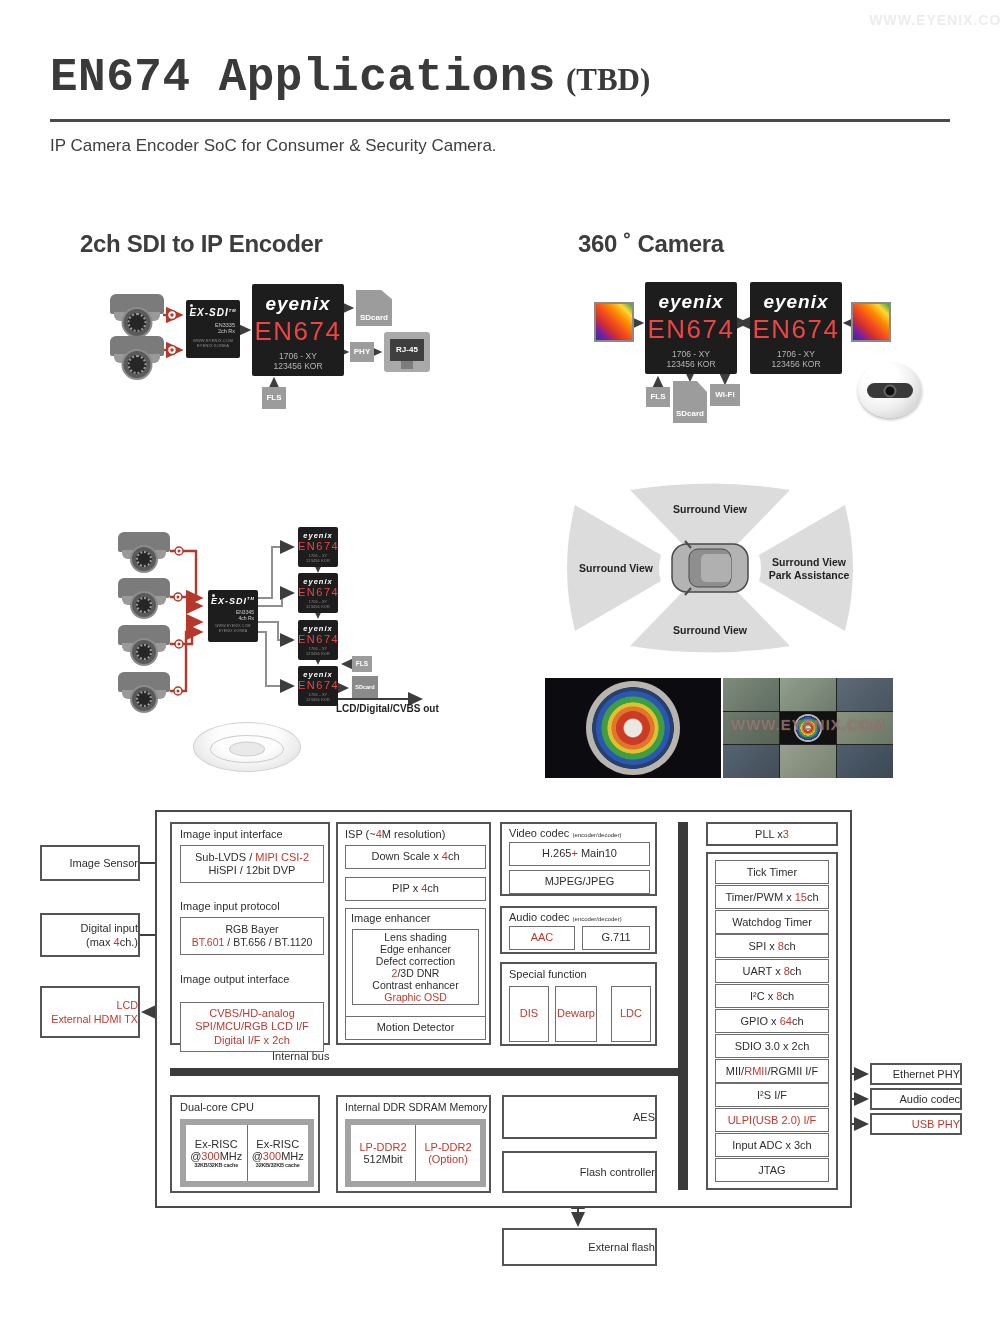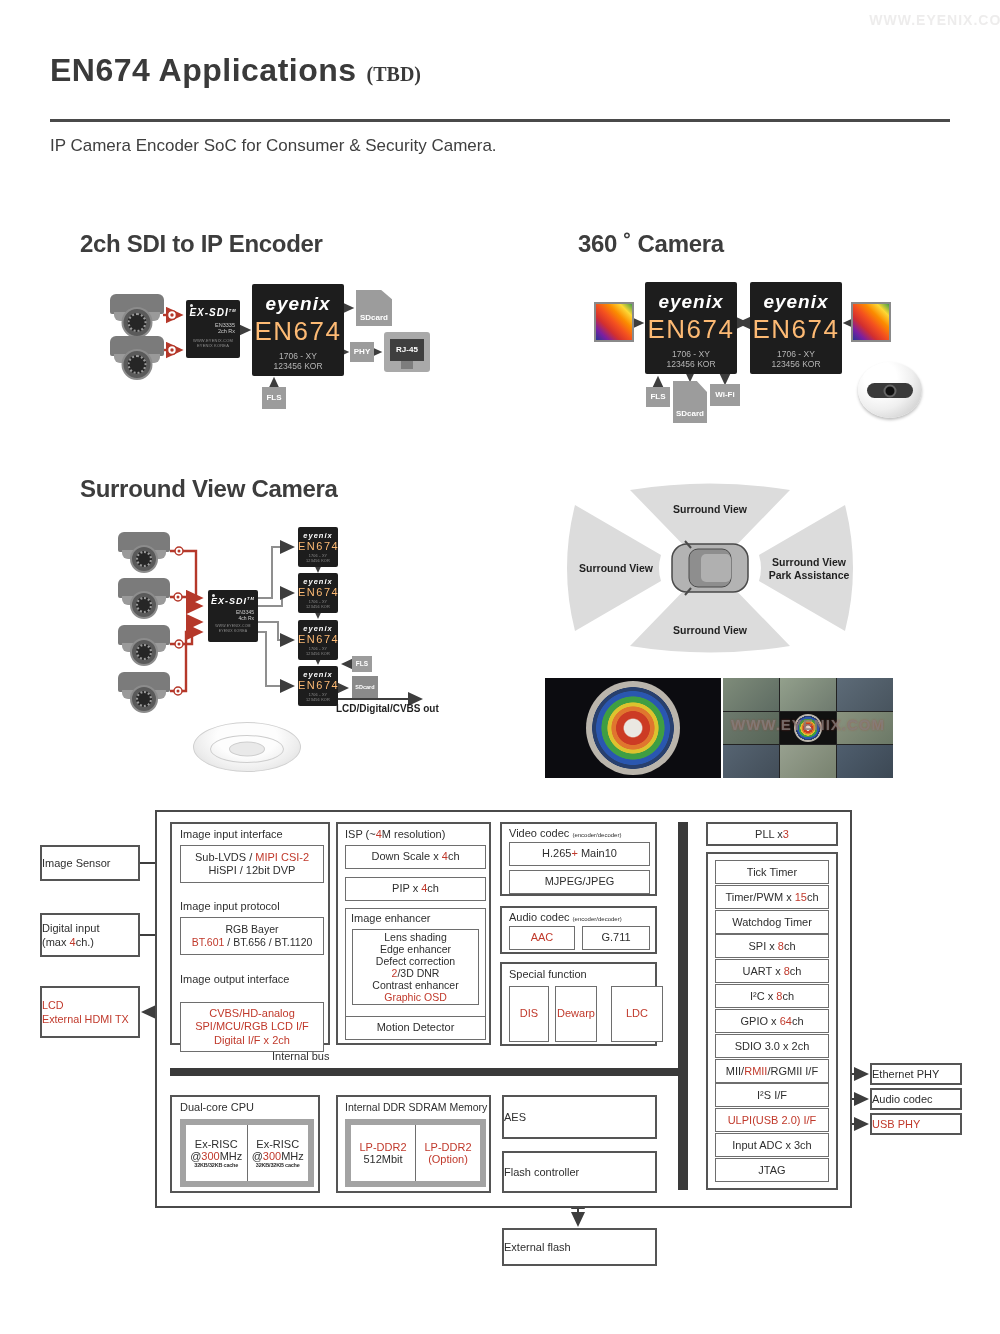--- a/index.html
+++ b/index.html
@@ -2,30 +2,30 @@
 <html style="--red: #c0392b; --chip: #1d1d1d; --graybox: #9c9c9c;"><head>
 <meta charset="utf-8">
 <style>
   :root{ --red:#c0392b; --chip:#1d1d1d; --graybox:#9c9c9c; --line:#3d3d3d; --ink:#2e2e2e; }
   html,body{margin:0;padding:0;background:#fff;}
   .page{position:relative;width:1000px;height:1334px;background:#fff;overflow:hidden;
         font-family:"Liberation Sans",sans-serif;color:var(--ink);}
   .abs{position:absolute;box-sizing:border-box;}
   .red{color:var(--red);}
   
-  .title{font-family:Liberation Sans, sans-serif;font-weight:700;font-size:32px;color:#3a3a3a;letter-spacing:.5px;}
-  .title-suffix{font-family:"Liberation Serif",serif;font-weight:600;font-size:20px;color:#3a3a3a;margin-left:10px;}
+  .title{font-family:Liberation Mono, monospace;font-weight:700;font-size:46px;color:#3a3a3a;letter-spacing:.5px;}
+  .title-suffix{font-family:"Liberation Serif",serif;font-weight:600;font-size:31px;color:#3a3a3a;margin-left:10px;}
   .hr{background:#4a4a4a;height:3px;}
   .subtitle{font-size:17px;color:#3f3f3f;}
   .wm{color:#e0dedd;font-weight:bold;font-size:14px;letter-spacing:1px;}
   .h2{font-size:24px;color:#3d3d3d;font-weight:600;letter-spacing:-.3px;}
   
   .chip{background:var(--chip);color:#fff;text-align:center;border-radius:2px;}
   .brand{font-style:italic;font-weight:bold;color:#fff;letter-spacing:1px;}
-  .part{color:#fdba74;font-weight:400;letter-spacing:1.5px;}
+  .part{color:#ef4444;font-weight:400;letter-spacing:1.5px;}
   .chipline{color:#b5b5b5;}
   .micro{color:#8f8f8f;font-size:4px;line-height:5px;letter-spacing:.2px;}
   .pin1{position:absolute;left:4px;top:4px;width:3px;height:3px;border-radius:50%;background:#e8e8e8;}
   
   .gbox{background:var(--graybox);color:#fff;text-align:center;font-weight:bold;}
   .sdshape{clip-path:polygon(0 0,70% 0,100% 26%,100% 100%,0 100%);}
   
   .cam-body{position:absolute;left:0;top:0;height:20px;width:100%;background:#7b7b7b;border-radius:6px 6px 2px 2px;}
   .cam-skirt{position:absolute;top:18px;left:4px;right:4px;height:9px;background:#9a9a9a;border-radius:0 0 6px 6px;}
   .cam-lens{position:absolute;top:13px;left:50%;transform:translateX(-50%);width:27px;height:27px;border-radius:50%;
@@ -41,21 +41,21 @@
   
   .socbox{border:2px solid #4a4a4a;background:#fff;}
   .group{border:2px solid #555;background:#fff;}
   .ibox{border:1px solid #6e6e6e;background:#fff;display:flex;flex-direction:column;justify-content:center;text-align:center;font-size:11px;line-height:13.5px;}
   .glabel{font-size:11px;color:#2f2f2f;white-space:nowrap;}
   .sublabel{font-size:6px;color:#2f2f2f;}
   .busbar{background:#3a3a3a;}
   .peri-group{border:2px solid #555;background:#fff;display:flex;flex-direction:column;justify-content:space-between;padding:6px 7px;}
   .peri-box{border:1px solid #6e6e6e;height:24px;line-height:22px;text-align:center;font-size:11px;background:#fff;box-sizing:border-box;white-space:nowrap;}
   .enh-line{font-size:10.5px;line-height:12px;text-align:center;}
-  .extbox{border:2px solid #555;background:#fff;display:flex;flex-direction:column;justify-content:center;text-align:left;font-size:11px;line-height:14px;}
+  .extbox{border:2px solid #555;background:#fff;display:flex;flex-direction:column;justify-content:center;text-align:right;font-size:11px;line-height:14px;}
   .cells{border:6px solid #a3a3a3;display:flex;}
   .cell{flex:1;display:flex;flex-direction:column;justify-content:center;text-align:center;}
   .cell + .cell{border-left:1px solid #6e6e6e;}
   .cache{font-size:5.5px;font-weight:bold;letter-spacing:-.2px;}
   
   .strip-left{background:#0c0c10;overflow:hidden;}
   .fisheye{border-radius:50%;background:radial-gradient(circle,#eae8e2 0 13%,#cc3b24 15% 25%,#e0762e 26% 32%,#ddc22e 33% 38%,#3f9e43 39% 47%,#2a57b0 48% 55%,#28406e 56% 61%,#bab5ac 62% 78%,#8f8a82 79% 88%,#15151a 89%);}
   .tiles{display:grid;grid-template-columns:1fr 1fr 1fr;grid-template-rows:1fr 1fr 1fr;gap:1px;background:#222;width:100%;height:100%;}
   .tiles > div{background:#6e7a6e;}
   .strip-wm{position:absolute;left:0;right:0;top:38px;text-align:center;font-weight:bold;font-size:15px;letter-spacing:1px;
@@ -224,21 +224,20 @@
   <div class="abs gbox" style="left:646px;top:387px;width:24px;height:20px;font-size:8px;line-height:20px;">FLS</div>
   <div class="abs gbox sdshape" style="left:673px;top:381px;width:34px;height:42px;font-size:8px;display:flex;align-items:flex-end;justify-content:center;padding-bottom:5px;">SDcard</div>
   <div class="abs gbox" style="left:710px;top:384px;width:30px;height:22px;font-size:8px;line-height:22px;">Wi-Fi</div>
 
   <div class="abs sphere" style="left:858px;top:362px;width:64px;height:56px;">
     <div class="sphere-band">
         <div class="sphere-lens"></div>
       </div>
   </div>
 
-  <div class="abs h2" style="left:80px;top:475px;">Surround View Camera</div>
 
   <div class="abs" style="left:118px;top:532px;width:52px;height:38px;">
     <div class="cam-body"></div>
       <div class="cam-skirt"></div>
       <div class="cam-lens" style="width:24px;height:24px;"></div>
   </div>
   <div class="abs" style="left:118px;top:578px;width:52px;height:38px;">
     <div class="cam-body"></div>
       <div class="cam-skirt"></div>
       <div class="cam-lens" style="width:24px;height:24px;"></div>
@@ -405,21 +404,21 @@
   </div>
   <div class="abs group" style="left:500px;top:906px;width:157px;height:48px;">
     <div class="abs glabel" style="left:7px;top:3px;"><span>Audio codec</span> <span class="sublabel">(encoder/decoder)</span></div>
     <div class="abs ibox red" style="left:7px;top:18px;width:66px;height:24px;">AAC</div>
     <div class="abs ibox" style="left:80px;top:18px;width:68px;height:24px;">G.711</div>
   </div>
   <div class="abs group" style="left:500px;top:962px;width:157px;height:84px;">
     <div class="abs glabel red" style="left:7px;top:4px;">Special function</div>
     <div class="abs ibox red" style="left:7px;top:22px;width:40px;height:56px;">DIS</div>
     <div class="abs ibox red" style="left:53px;top:22px;width:42px;height:56px;">Dewarp</div>
-    <div class="abs ibox red" style="left:109px;top:22px;width:52px;height:56px;">LDC</div>
+    <div class="abs ibox red" style="left:109px;top:22px;width:40px;height:56px;">LDC</div>
   </div>
 
   <div class="abs group" style="left:706px;top:822px;width:132px;height:24px;display:flex;align-items:center;justify-content:center;font-size:11px;">
     <span>PLL x </span>
       <span class="red">3</span>
   </div>
   <div class="abs peri-group" style="left:706px;top:852px;width:132px;height:338px;">
       <div class="peri-box"><span>Tick Timer</span></div>
       <div class="peri-box"><span>Timer/PWM x </span><span class="red">15</span><span>ch</span></div>
       <div class="peri-box"><span>Watchdog Timer</span></div>

